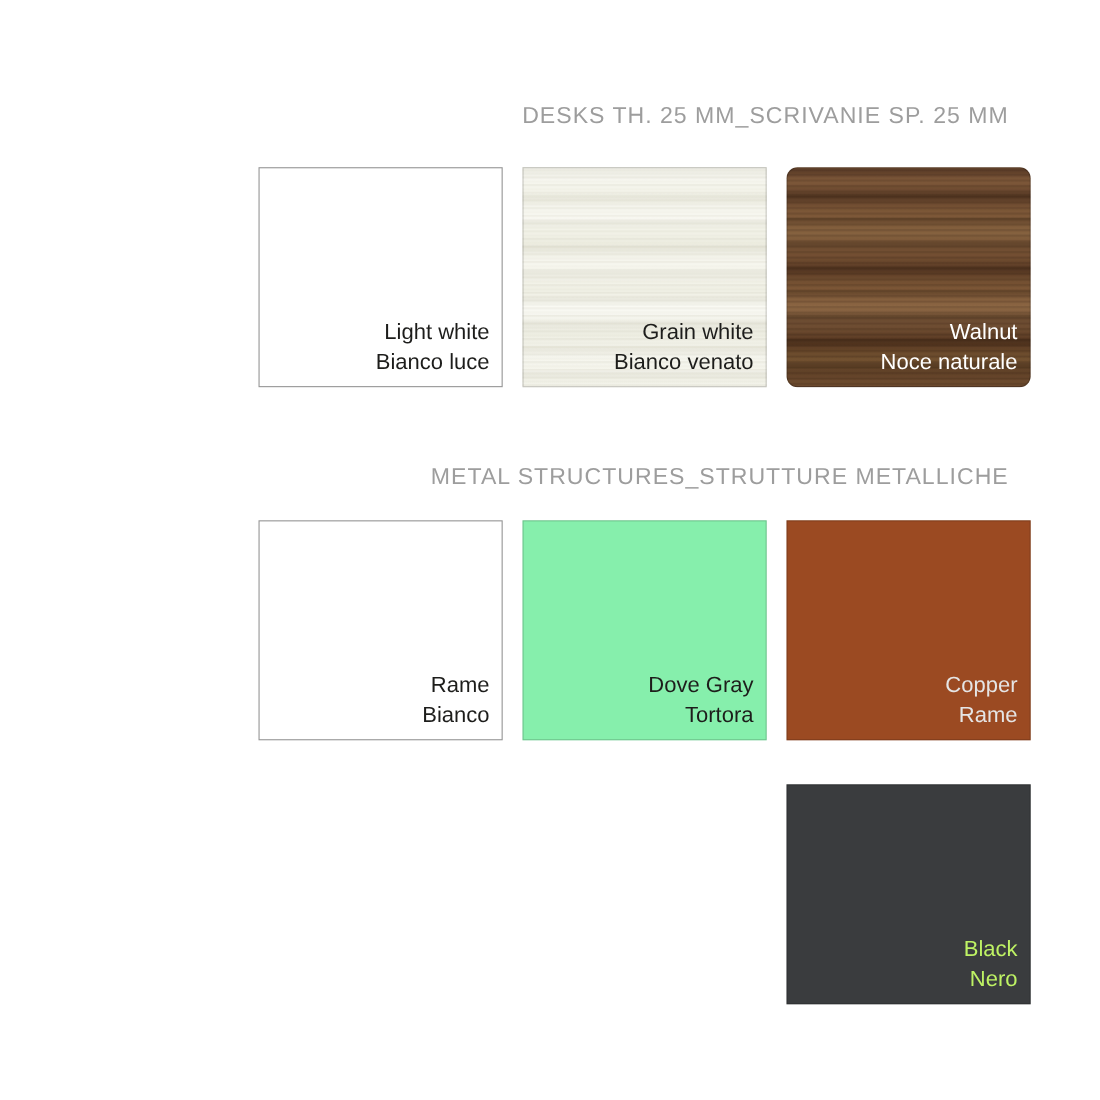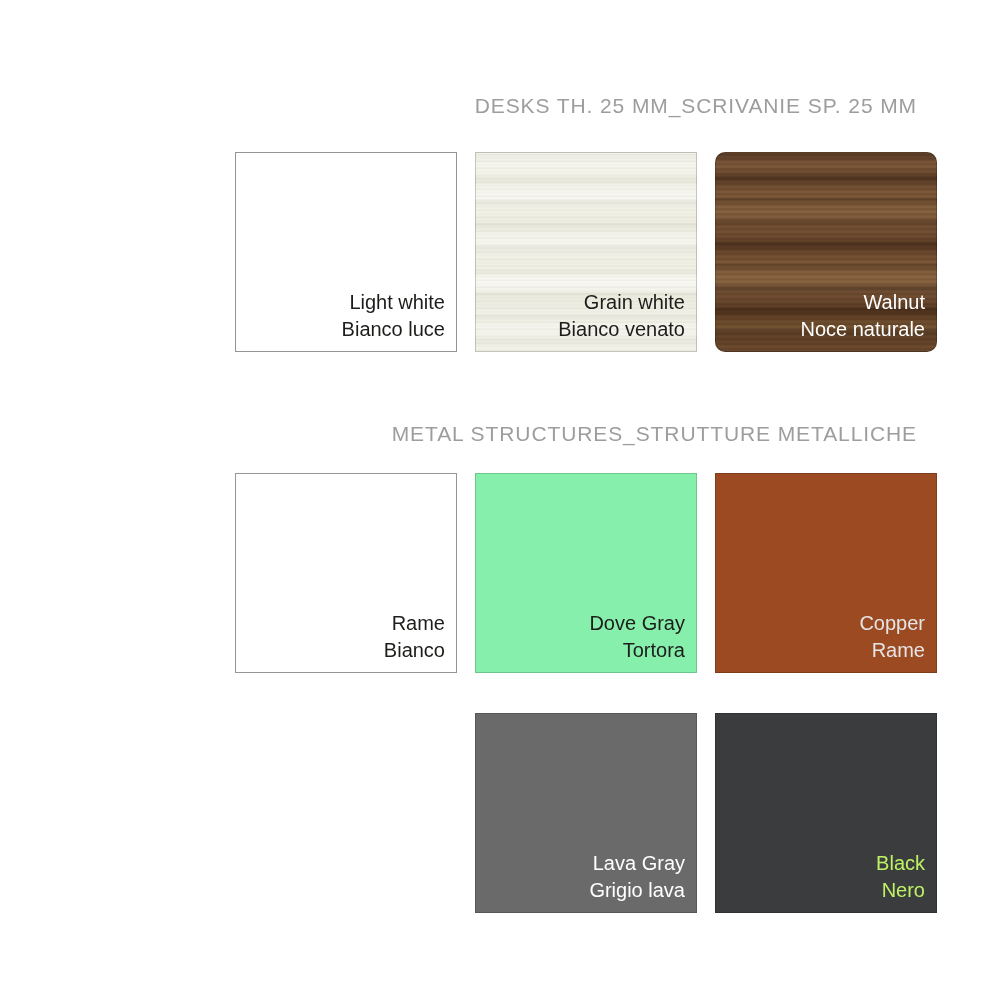--- a/index.html
+++ b/index.html
@@ -189,26 +189,20 @@
     </div>
   </div>
 
   <div class="swatch solid fill-copper col-3 row-metal1">
     <div class="label">
       <span class="l-en">Copper</span>
       <span class="l-it">Rame</span>
     </div>
   </div>
 
-  <div class="swatch solid fill-lava col-2 row-metal2">
-    <div class="label">
-      <span class="l-en">Lava Gray</span>
-      <span class="l-it">Grigio lava</span>
-    </div>
-  </div>
 
   <div class="swatch solid fill-black col-3 row-metal2">
     <div class="label">
       <span class="l-en">Black</span>
       <span class="l-it">Nero</span>
     </div>
   </div>
 
 </div>
 

